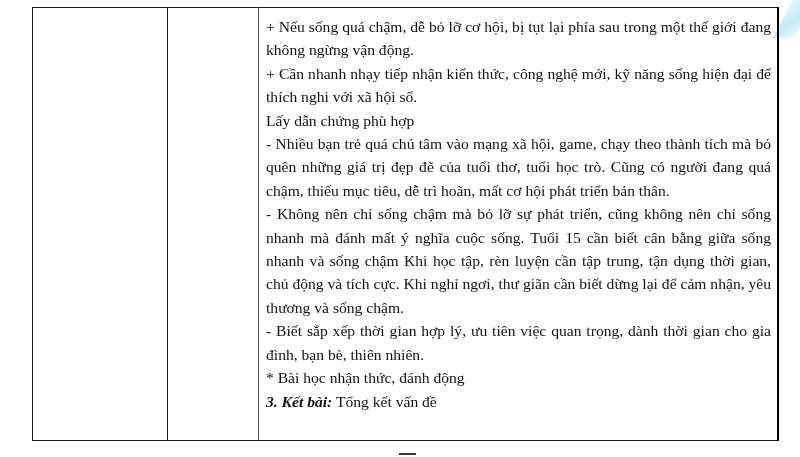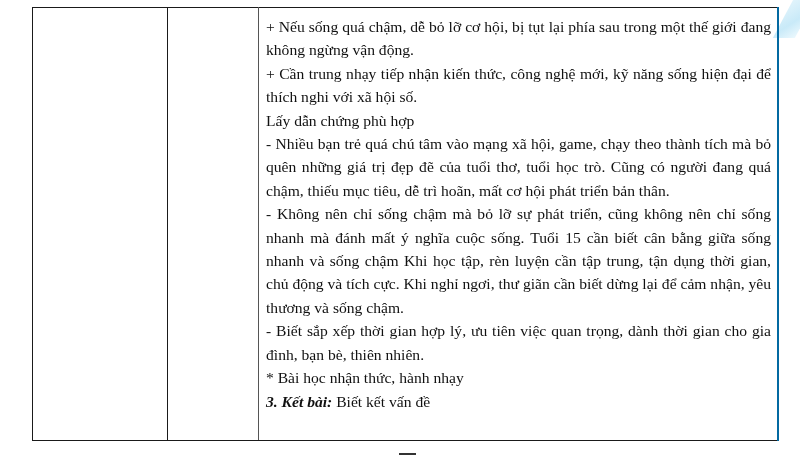--- a/index.html
+++ b/index.html
@@ -35,21 +35,21 @@
       table-layout: fixed;
     }
     table.doc-table td {
       border: 1.5px solid #1a1a1a;
       vertical-align: top;
       padding: 0;
     }
     table.doc-table td.col-a { width: 134px; }
     table.doc-table td.col-b { width: 90px; border-right: 1.5px solid #555; }
     table.doc-table td.col-c {
-      border-right: 2px solid #0369a1;
+      border-right: 2px solid #000000;
       padding: 7px 6px 0 7px;
     }
     .content p {
       margin: 0;
       font-size: 15.6px;
       line-height: 23.4px;
       text-align: justify;
       text-align-last: left;
     }
     .content p.italic { }
@@ -68,25 +68,25 @@
 
 <div class="watermark"></div>
 
 <table class="doc-table">
   <tbody>
       <tr>
     <td class="col-a"></td>
     <td class="col-b"></td>
     <td class="col-c content">
       <p>+ Nếu sống quá chậm, dễ bỏ lỡ cơ hội, bị tụt lại phía sau trong một thế giới đang không ngừng vận động.</p>
-      <p>+ Cần trung nhạy tiếp nhận kiến thức, công nghệ mới, kỹ năng sống hiện đại để thích nghi với xã hội số.</p>
+      <p>+ Cần nhanh nhạy tiếp nhận kiến thức, công nghệ mới, kỹ năng sống hiện đại để thích nghi với xã hội số.</p>
       <p class="italic">Lấy dẫn chứng phù hợp</p>
       <p>- Nhiều bạn trẻ quá chú tâm vào mạng xã hội, game, chạy theo thành tích mà bỏ quên những giá trị đẹp đẽ của tuổi thơ, tuổi học trò. Cũng có người đang quá chậm, thiếu mục tiêu, dễ trì hoãn, mất cơ hội phát triển bản thân.</p>
       <p>- Không nên chỉ sống chậm mà bỏ lỡ sự phát triển, cũng không nên chỉ sống nhanh mà đánh mất ý nghĩa cuộc sống. Tuổi 15 cần biết cân bằng giữa sống nhanh và sống chậm Khi học tập, rèn luyện cần tập trung, tận dụng thời gian, chủ động và tích cực. Khi nghỉ ngơi, thư giãn cần biết dừng lại để cảm nhận, yêu thương và sống chậm.</p>
       <p>- Biết sắp xếp thời gian hợp lý, ưu tiên việc quan trọng, dành thời gian cho gia đình, bạn bè, thiên nhiên.</p>
-      <p>* Bài học nhận thức, hành nhạy</p>
-      <p><b>3. Kết bài:</b><span> Biết kết vấn đề</span></p>
+      <p>* Bài học nhận thức, đánh động</p>
+      <p><b>3. Kết bài:</b><span> Tổng kết vấn đề</span></p>
     </td>
   </tr>
 </tbody>
   </table>
 
 <div class="page-mark"></div>
 
 </body></html>

